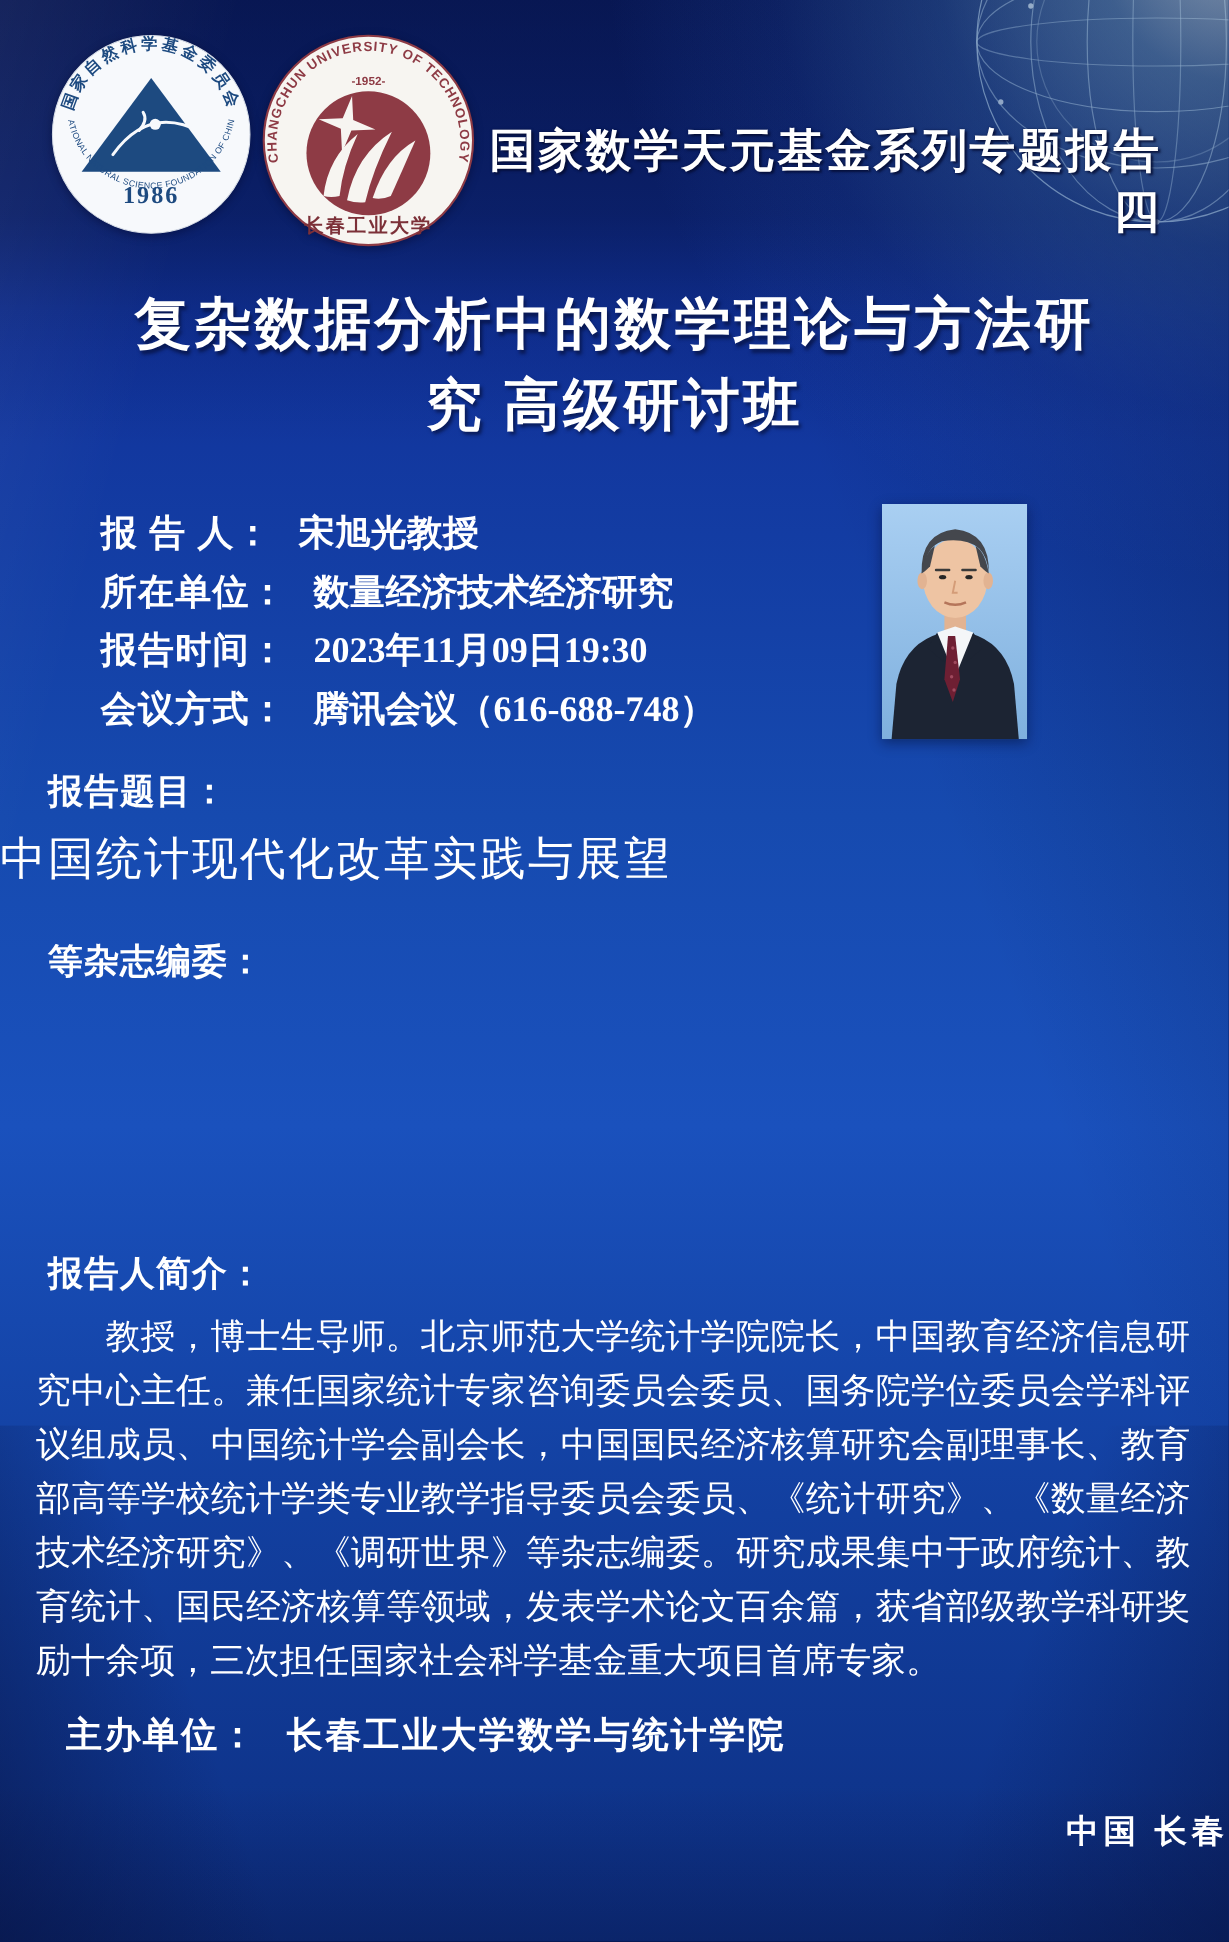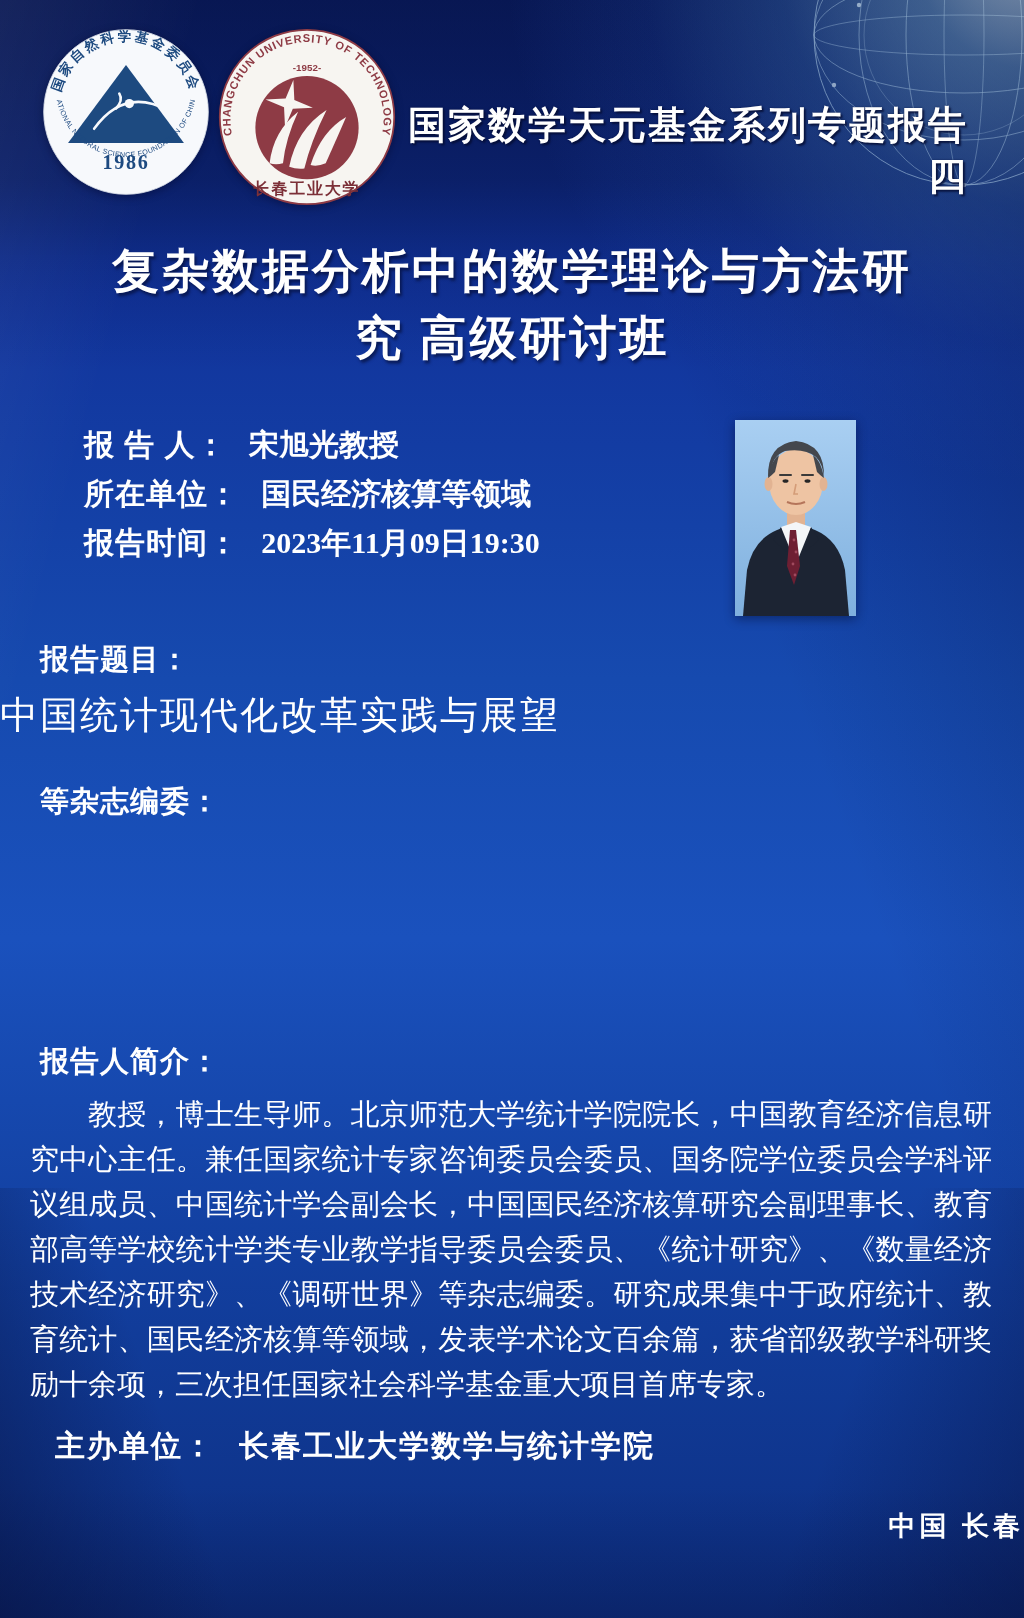--- a/index.html
+++ b/index.html
@@ -146,25 +146,29 @@
     <div>究 高级研讨班</div>
   </div>
 
   <div class="info-block">
     <div class="info-row">
       <span class="info-label">报 告 人：</span>
       <span class="info-value">宋旭光教授</span>
     </div>
     <div class="info-row">
       <span class="info-label">所在单位：</span>
-      <span class="info-value">国民经济核算等领域</span>
+      <span class="info-value">数量经济技术经济研究</span>
     </div>
     <div class="info-row">
       <span class="info-label">报告时间：</span>
       <span class="info-value">2023年11月09日19:30</span>
+    </div>
+    <div class="info-row">
+      <span class="info-label">会议方式：</span>
+      <span class="info-value">腾讯会议（616-688-748）</span>
     </div>
   </div>
 
   <div class="photo">
     <svg width="121" height="196" viewBox="0 0 121 196">
       <defs>
         <linearGradient id="phbg" x1="0" y1="0" x2="0" y2="1">
           <stop offset="0" stop-color="#a9cff2"></stop>
             <stop offset="1" stop-color="#7fb0de"></stop>
         </linearGradient>

